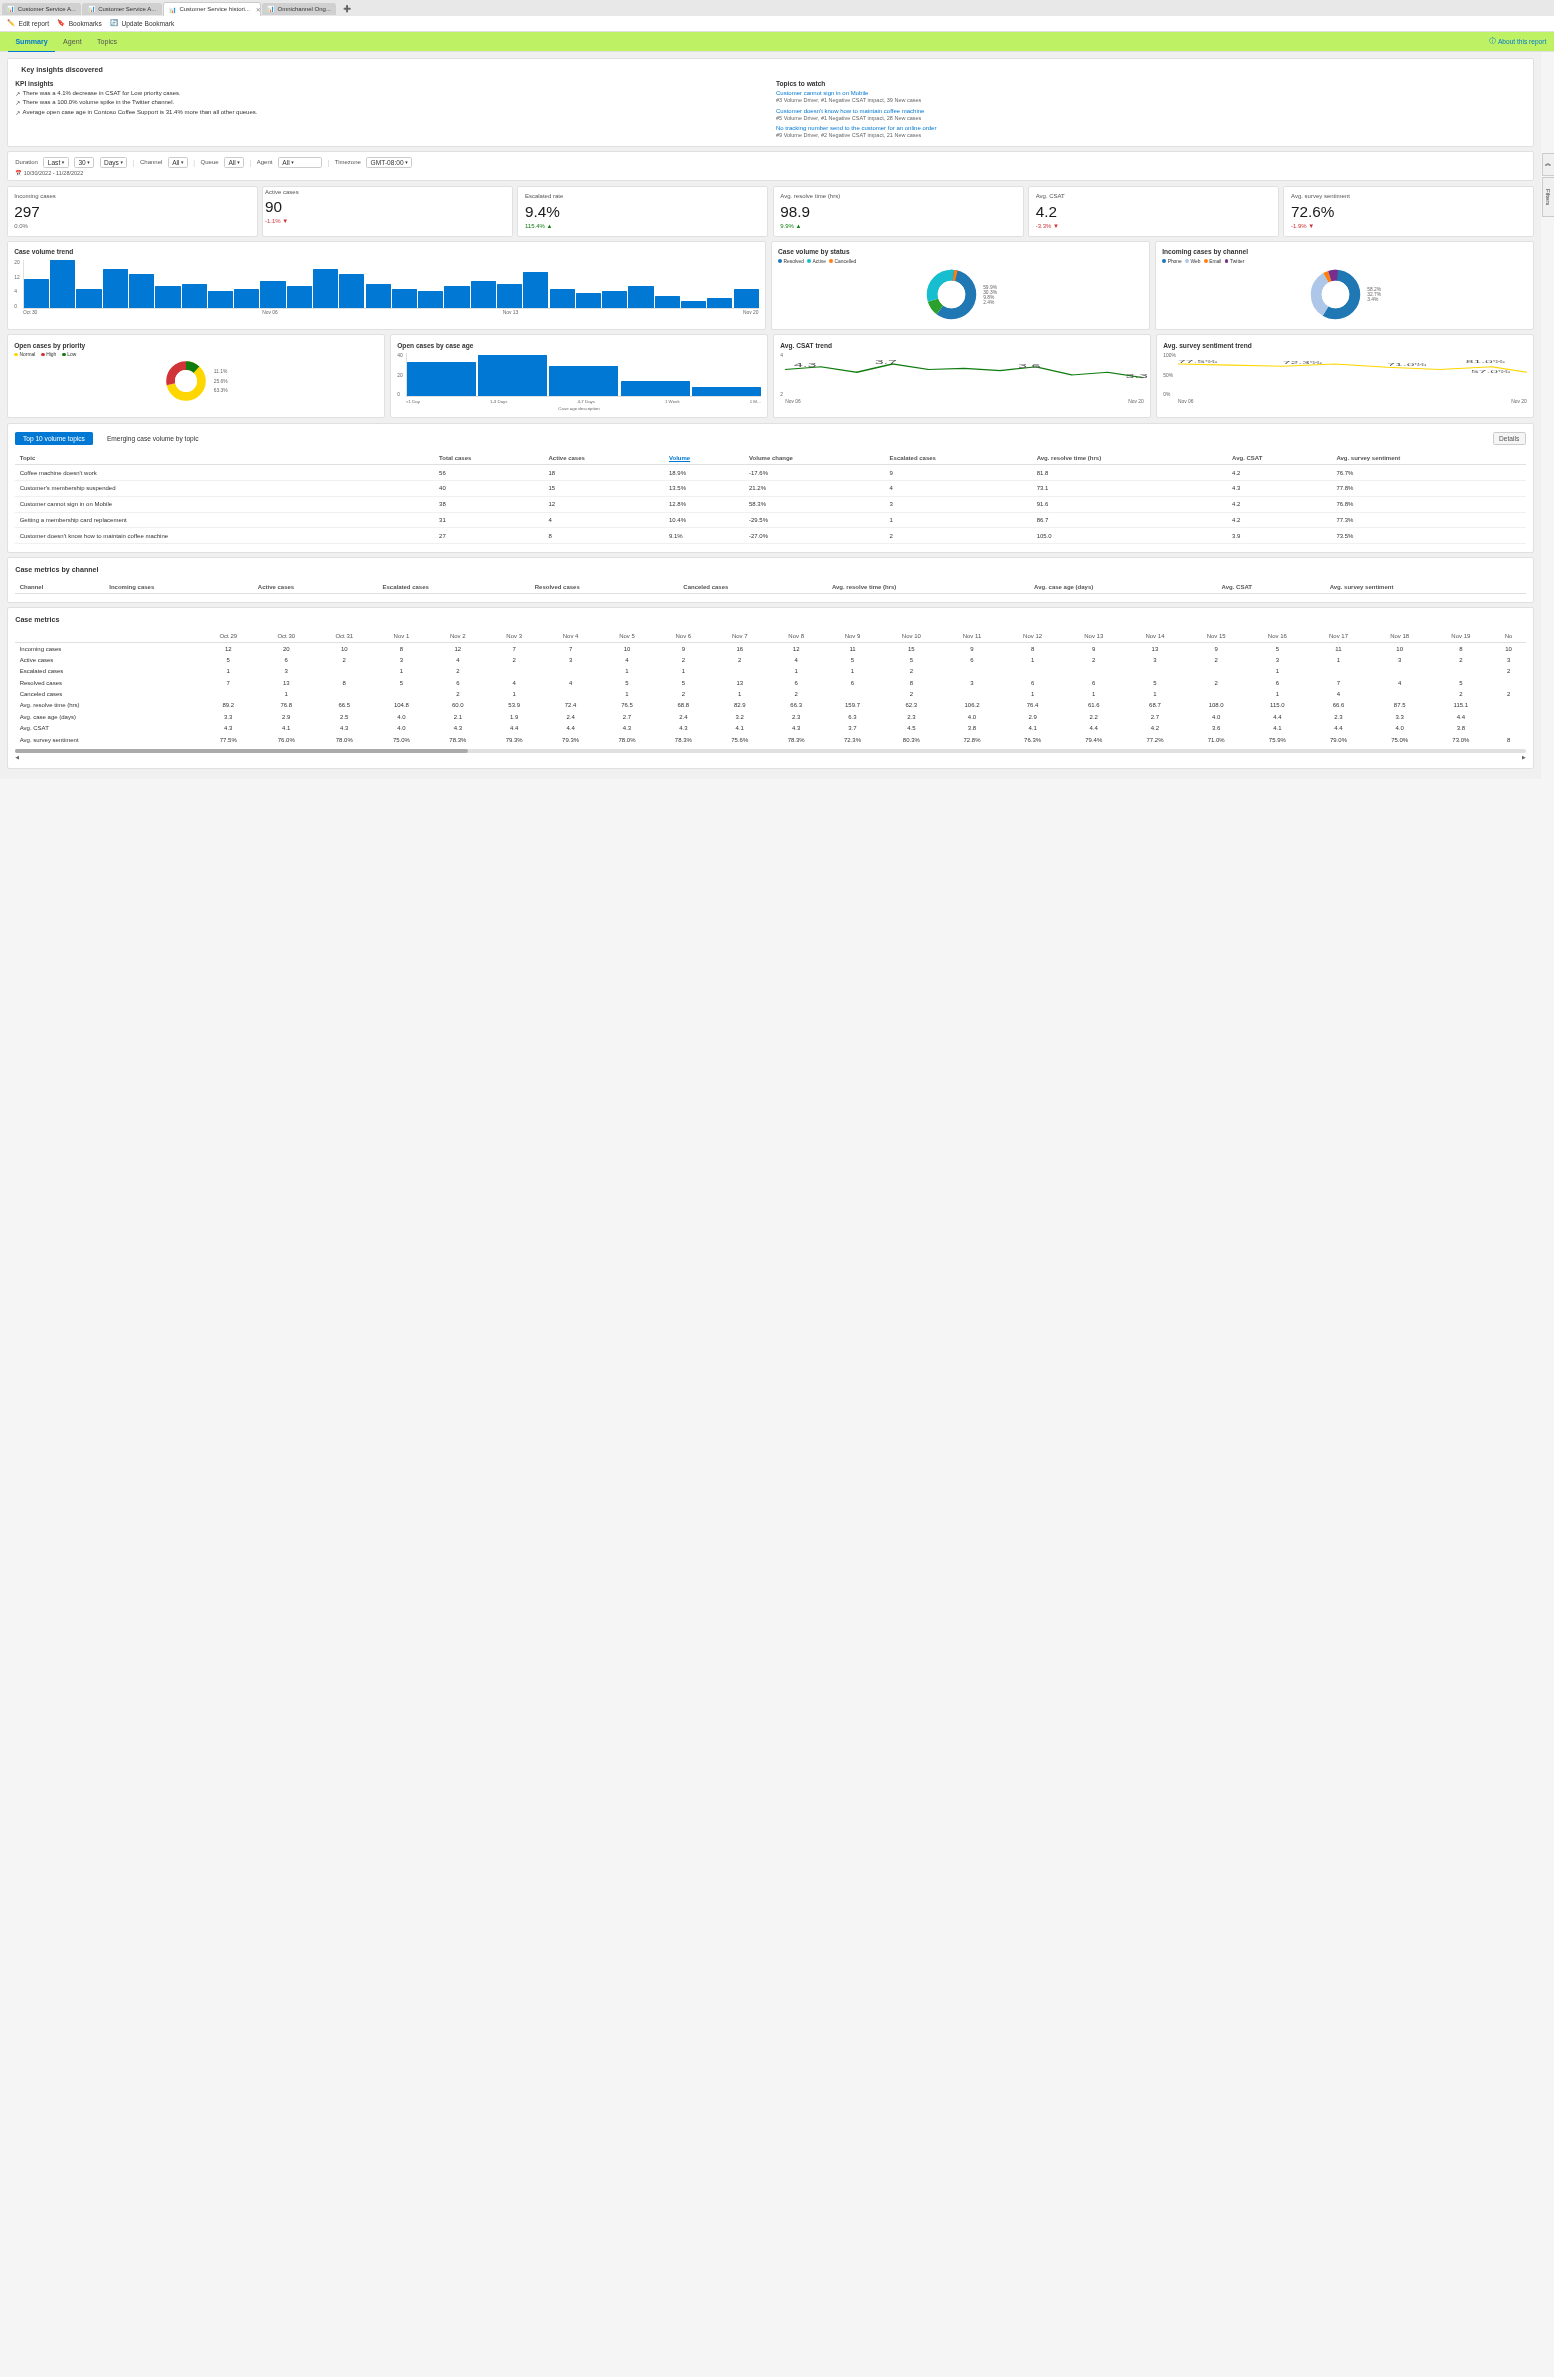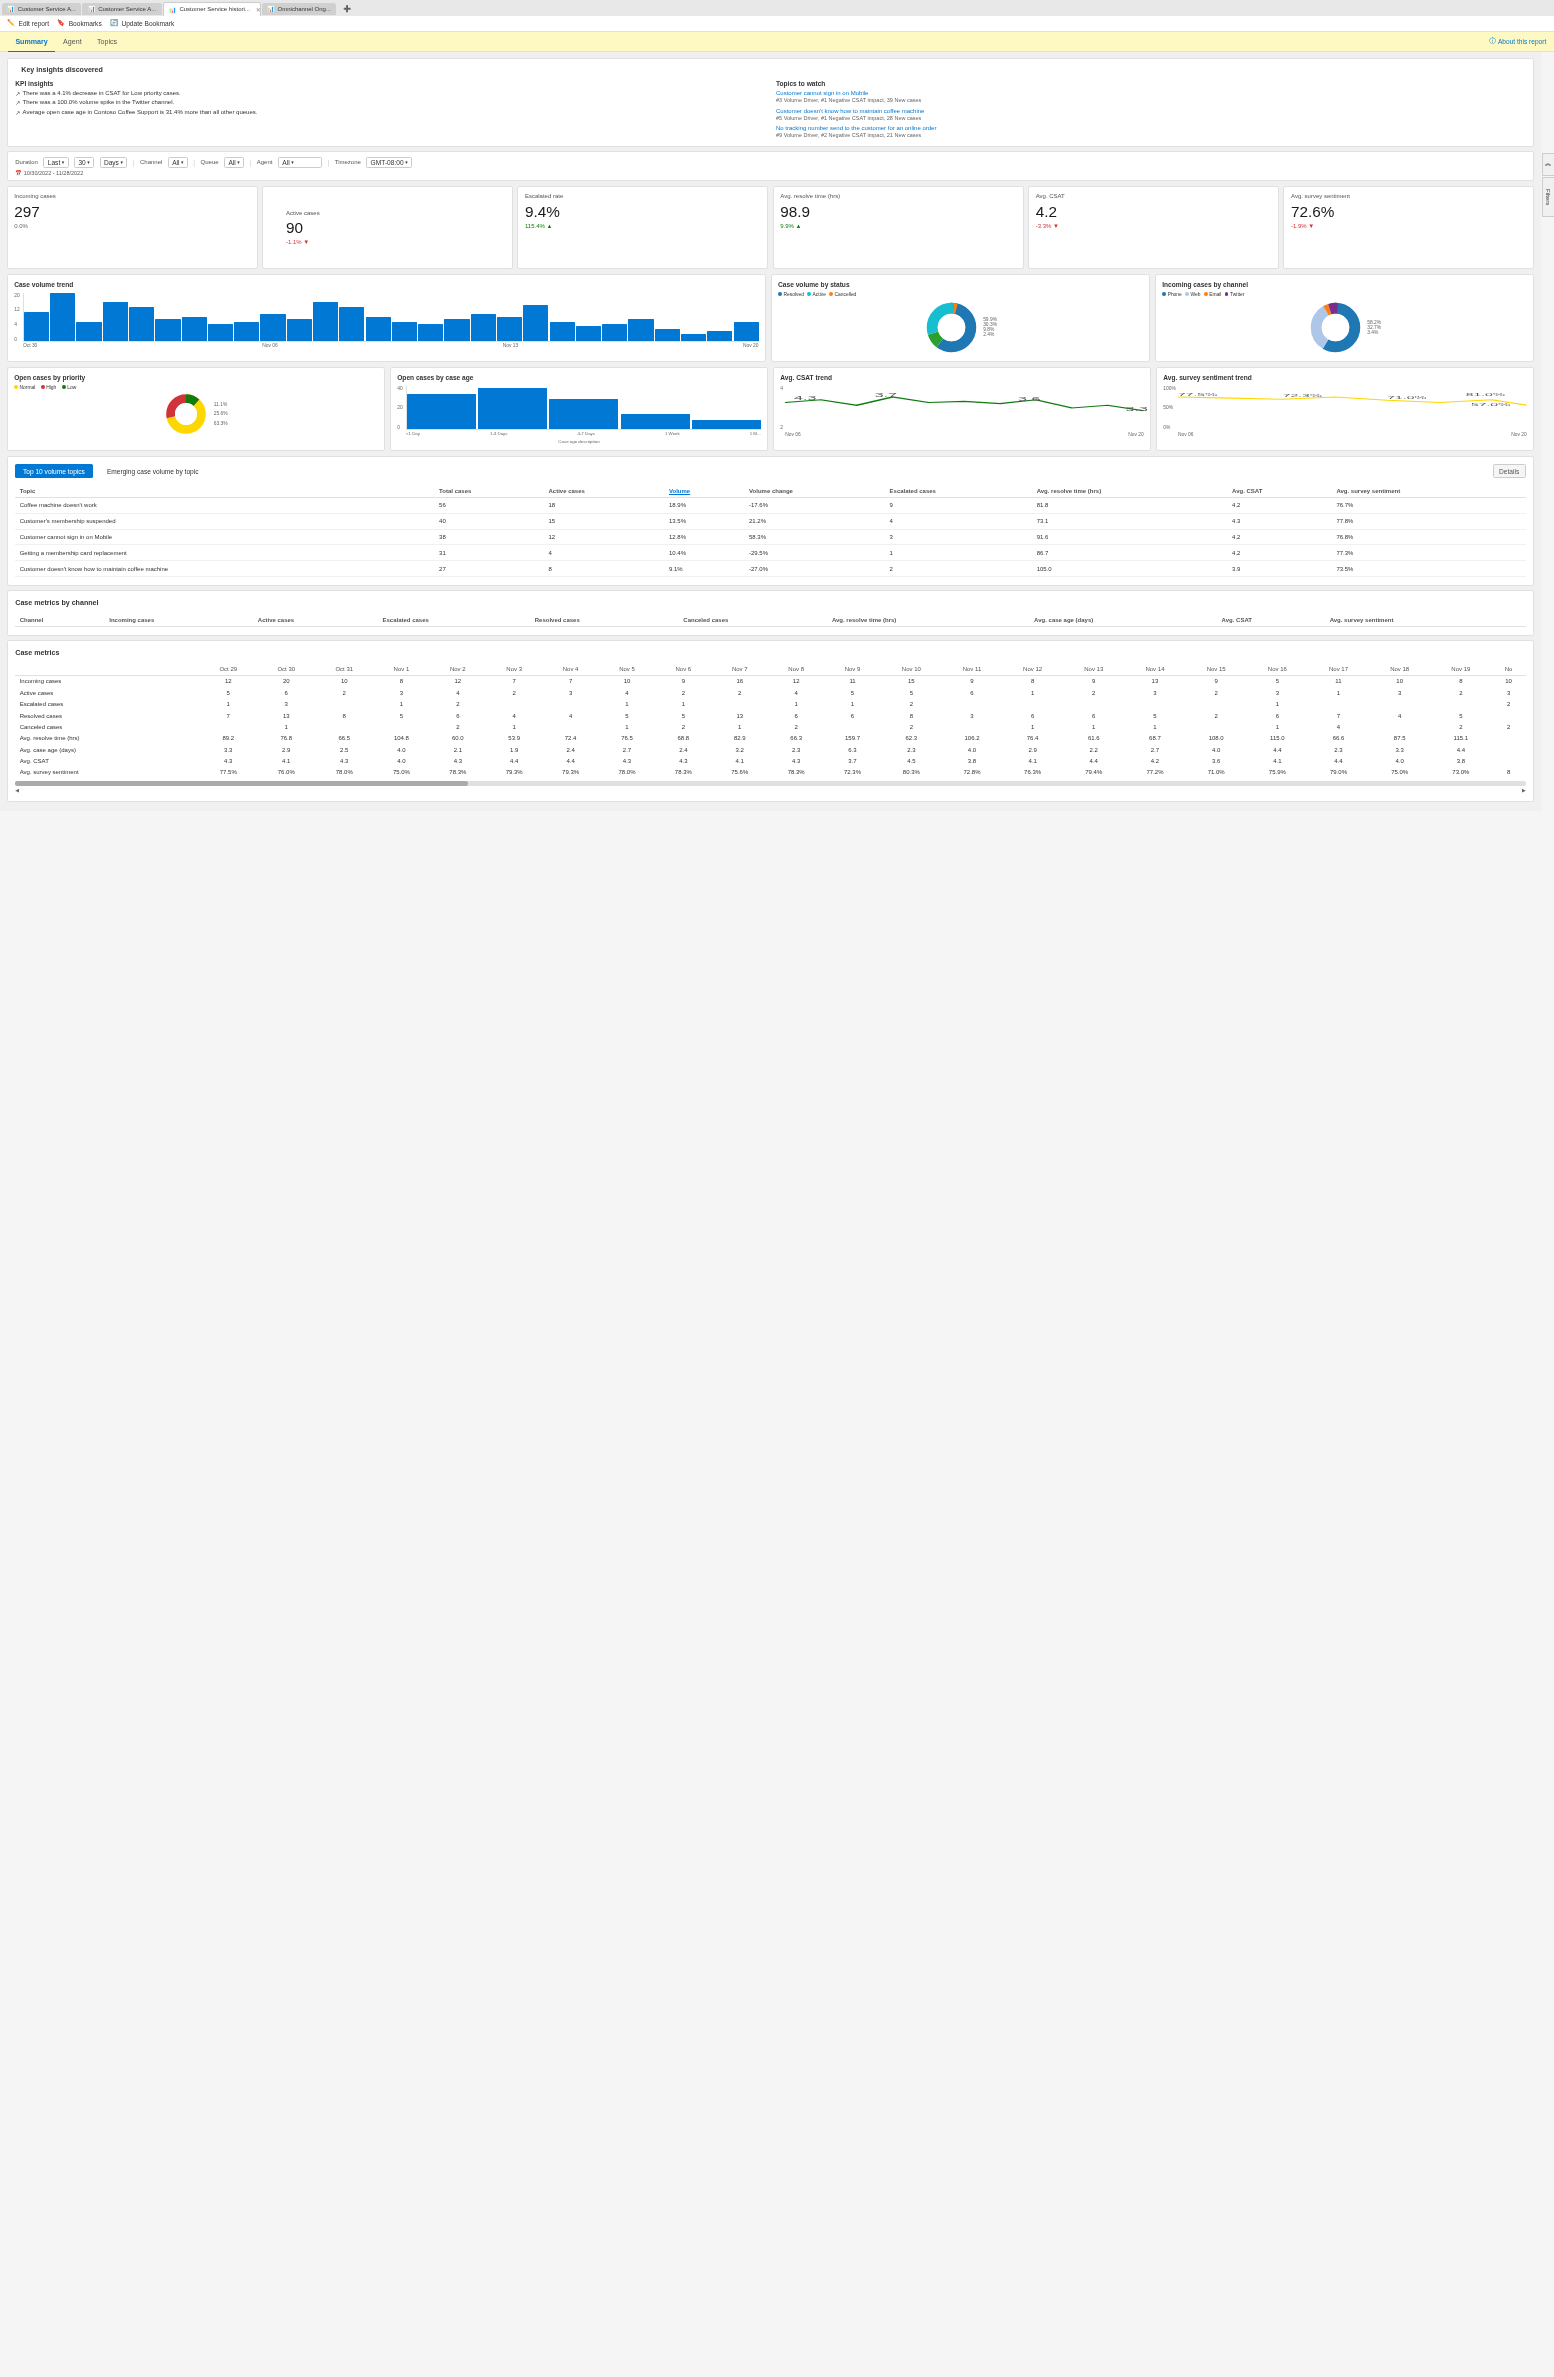--- a/index.html
+++ b/index.html
@@ -40,21 +40,21 @@
   <div style="display:flex;align-items:center;gap:2.7px;font-size:6.6px;cursor:pointer;">
     <span>🔖</span>
     <span>Bookmarks</span>
   </div>
   <div style="display:flex;align-items:center;gap:2.7px;font-size:6.6px;cursor:pointer;">
     <span>🔄</span>
     <span>Update Bookmark</span>
   </div>
 </div>
 
-<div style="display:flex;align-items:center;padding:0 7.7px;background:#fef9c3;border-bottom:1.1px solid #e0e0e0;">
+<div style="display:flex;align-items:center;padding:0 7.7px;background:#bef264;border-bottom:1.1px solid #e0e0e0;">
   <div style="padding:5.5px 7.7px;font-size:7.1px;cursor:pointer;color:#0078d4;border-bottom:1.6px solid #0078d4;font-weight:600;margin-bottom:-1.1px;">Summary</div>
   <div style="padding:5.5px 7.7px;font-size:7.1px;cursor:pointer;color:#555;">Agent</div>
   <div style="padding:5.5px 7.7px;font-size:7.1px;cursor:pointer;color:#555;">Topics</div>
   <div style="margin-left:auto;font-size:6.6px;color:#0078d4;cursor:pointer;display:flex;align-items:center;gap:2.2px;">
     <span>ⓘ</span>
     <span>About this report</span>
   </div>
 </div>
 
 <div style="padding:5.5px 6.6px;background:#f0f0f0;margin-right:13px;">
@@ -131,21 +131,21 @@
     </div>
     <div style="font-size:5.5px;color:#555;margin-top:2.2px;">📅 <span>10/30/2022 - 11/28/2022</span></div>
   </div>
 
   <div style="display:grid;grid-template-columns:repeat(6,1fr);gap:4.4px;margin-bottom:4.4px;">
     <div style="background:#fff;border:0.5px solid #e0e0e0;border-radius:2.2px;padding:6.6px;">
       <div style="font-size:6px;color:#555;margin-bottom:3.3px;">Incoming cases</div>
       <div style="font-size:15.3px;font-weight:300;color:#1a1a1a;margin-bottom:2.2px;">297</div>
       <div style="font-size:6px;color:#666;">0.0%</div>
     </div>
-    <div style="background:#fff;border:0.5px solid #e0e0e0;border-radius:2.2px;padding:23px;">
+    <div style="background:#fff;border:0.5px solid #e0e0e0;border-radius:2.2px;padding:2px;">
       <div style="font-size:6px;color:#555;margin-bottom:3.3px;">Active cases</div>
       <div style="font-size:15.3px;font-weight:300;color:#1a1a1a;margin-bottom:2.2px;">90</div>
       <div style="font-size:6px;color:#d13438;display:flex;align-items:center;gap:1.6px;">
         <span>-1.1%</span>
           <span>▼</span>
       </div>
     </div>
     <div style="background:#fff;border:0.5px solid #e0e0e0;border-radius:2.2px;padding:6.6px;">
       <div style="font-size:6px;color:#555;margin-bottom:3.3px;">Escalated rate</div>
       <div style="font-size:15.3px;font-weight:300;color:#1a1a1a;margin-bottom:2.2px;">9.4%</div>

